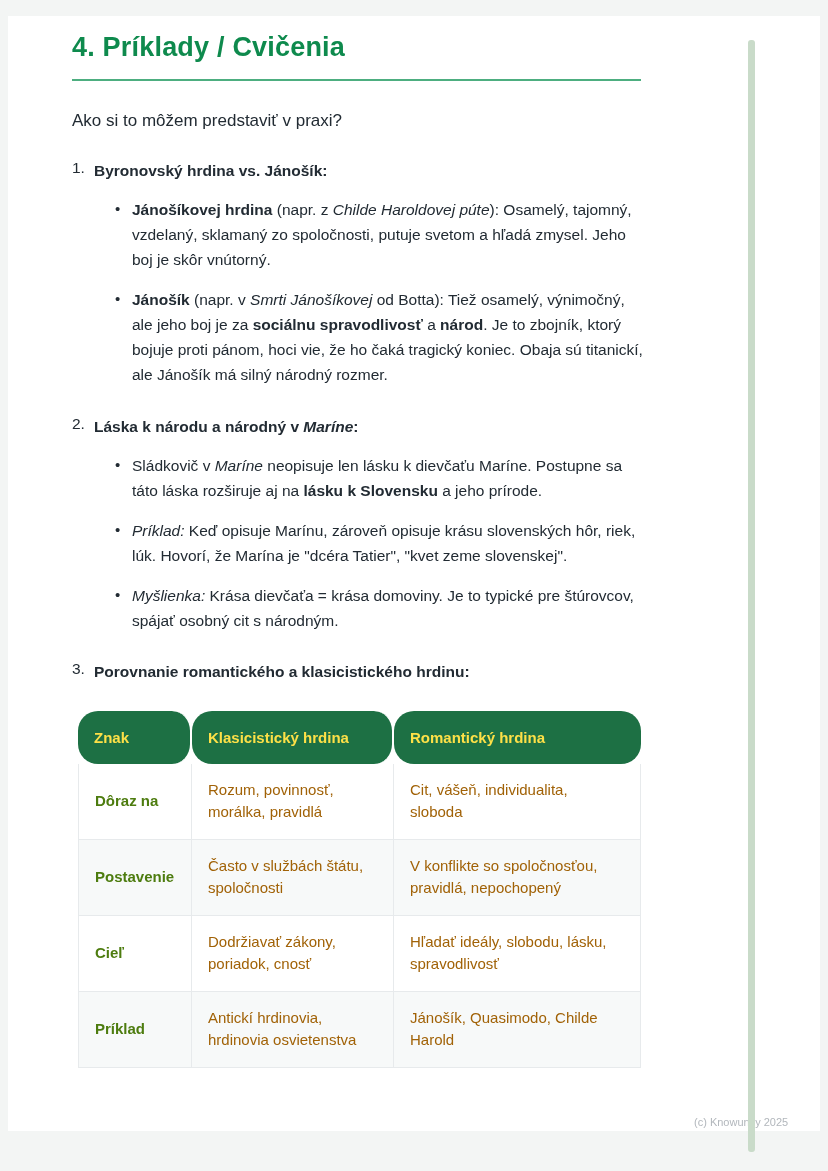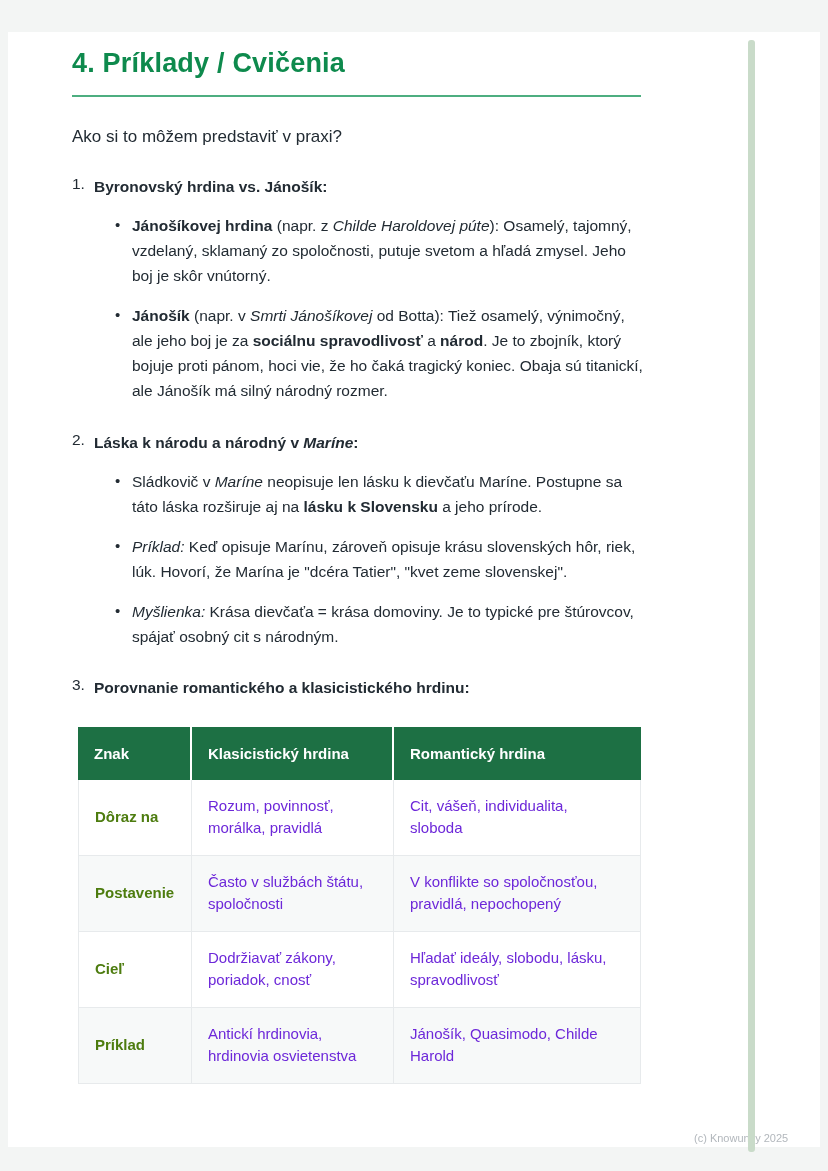--- a/index.html
+++ b/index.html
@@ -13,21 +13,21 @@
   }
   *{margin:0;padding:0;box-sizing:border-box;}
   html,body{width:828px;height:1171px;overflow:hidden;}
   body{
     background:#f3f5f4;
     font-family:"Liberation Sans",sans-serif;
     color:var(--text);
     position:relative;
   }
   .card{
-    position:absolute;left:8px;top:32px;width:812px;height:1115px;
+    position:absolute;left:8px;top:16px;width:812px;height:1115px;
     background:#ffffff;
     padding:16px 0 0 64px;
   }
   .page-title{
     font-size:27px;font-weight:700;color:var(--title-green);
     letter-spacing:.2px;
   }
   .title-rule{
     width:569px;height:0;border:none;border-top:2px solid var(--rule-green);
     margin-top:16px;opacity:.85;
@@ -48,34 +48,35 @@
   .i{font-style:italic;}
   .cmp-table{
     margin-top:27px;margin-left:6px;
     width:563px;border-collapse:separate;border-spacing:0;table-layout:fixed;
     font-size:15px;
   }
   .cmp-table col.c1{width:114px;}
   .cmp-table col.c2{width:202px;}
   .cmp-table col.c3{width:247px;}
   .cmp-table thead th{
-    background:var(--header-green);color:#ffffff;font-weight:700;
+    background:var(--header-green);color:#fde047;font-weight:700;
     text-align:left;padding:18px 16px;border-right:2px solid #ffffff;
     font-size:15px;
+    border-radius:20px;
   }
   .cmp-table thead th:last-child{border-right:none;}
   .cmp-table tbody th,.cmp-table tbody td{
     text-align:left;vertical-align:middle;
     padding:15px 16px;line-height:1.5;
     border-bottom:1px solid var(--border);
     border-right:1px solid var(--border);
     background:#ffffff;
   }
   .cmp-table tbody th{font-weight:700;color:#4d7c0f;border-left:1px solid var(--border);}
-  .cmp-table tbody td{color:#6d28d9;}
+  .cmp-table tbody td{color:#a16207;}
   .cmp-table tbody td:last-child{border-right:1px solid var(--border);}
   .cmp-table tbody tr:nth-child(even) th,
   .cmp-table tbody tr:nth-child(even) td{background:#f7f9f9;}
   .footer{
     position:absolute;left:686px;top:1100px;
     font-size:11px;color:var(--muted);
   }
   .side-stripe{
     position:absolute;left:748px;top:40px;width:7px;height:1112px;
     background:var(--stripe-green);border-radius:3px;

